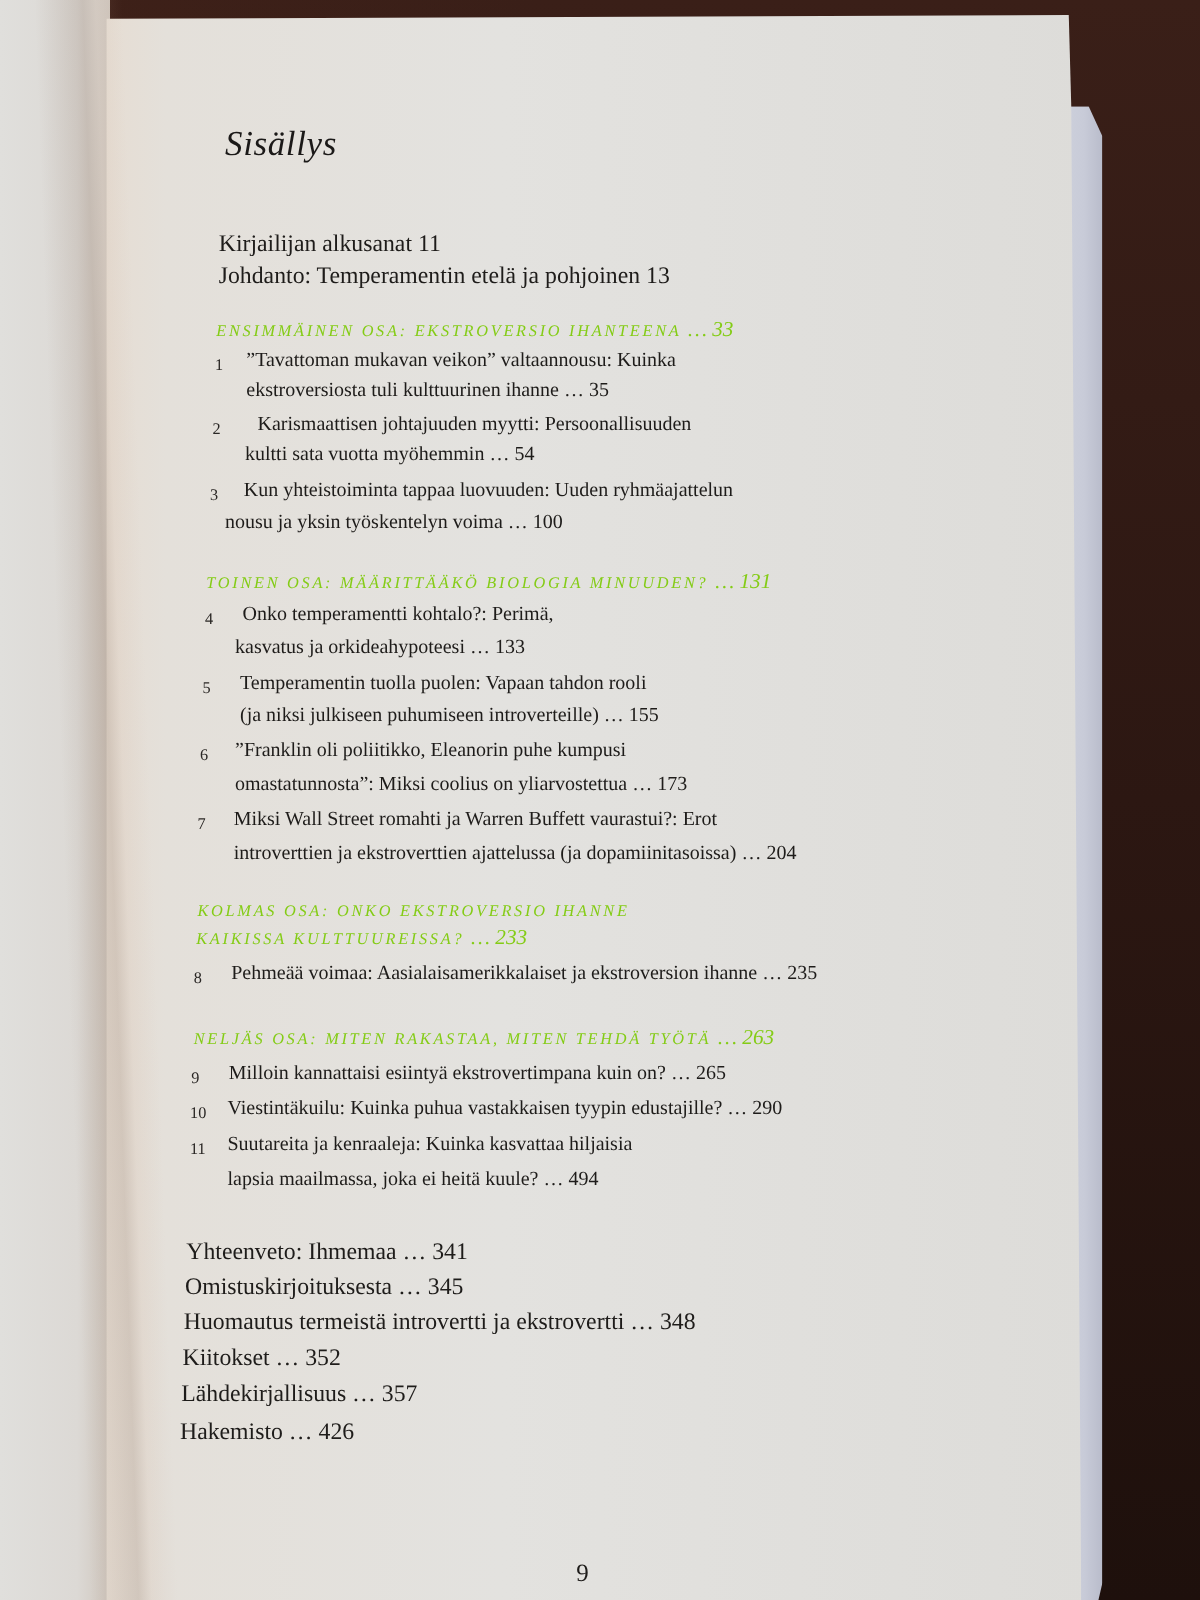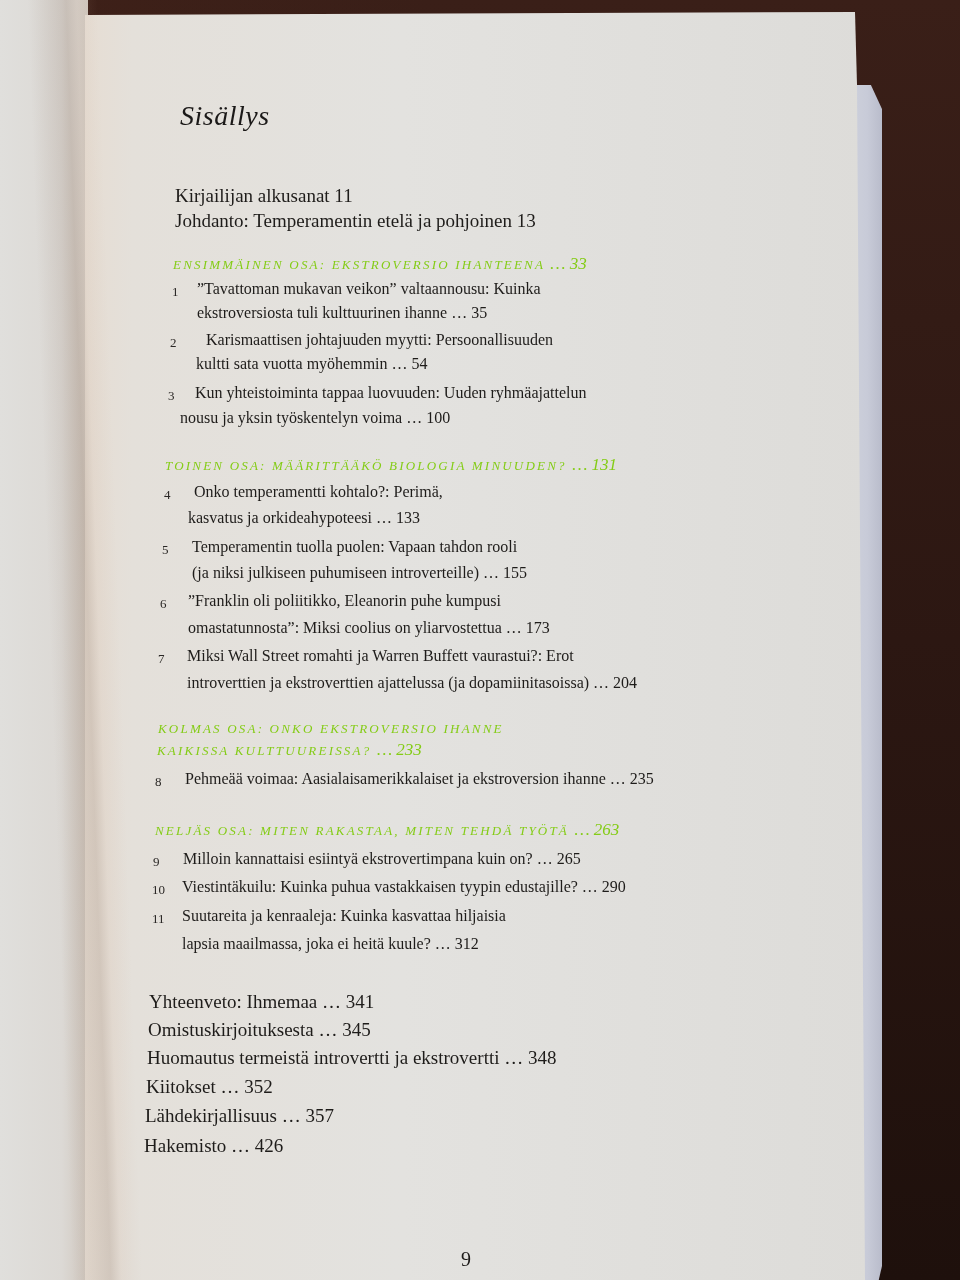--- a/index.html
+++ b/index.html
@@ -194,21 +194,21 @@
   </div>
 
   <div class="chapter" style="left:152px; top:874px;">
     <span class="num">10</span>
     <span class="text" style="left:30px; top:0;">Viestintäkuilu: Kuinka puhua vastakkaisen tyypin edustajille? … 290</span>
   </div>
 
   <div class="chapter" style="left:152px; top:903px;">
     <span class="num">11</span>
     <span class="text" style="left:30px; top:0;">Suutareita ja kenraaleja: Kuinka kasvattaa hiljaisia</span>
-    <span class="text" style="left:30px; top:28px;">lapsia maailmassa, joka ei heitä kuule? … 312</span>
+    <span class="text" style="left:30px; top:28px;">lapsia maailmassa, joka ei heitä kuule? … 494</span>
   </div>
 
   <div class="line" style="left:149px; top:992px;text-align:right;">Yhteenveto: Ihmemaa … 341</div>
   <div class="line" style="left:148px; top:1020px;">Omistuskirjoituksesta … 345</div>
   <div class="line" style="left:147px; top:1048px;">Huomautus termeistä introvertti ja ekstrovertti … 348</div>
   <div class="line" style="left:146px; top:1077px;">Kiitokset … 352</div>
   <div class="line" style="left:145px; top:1106px;text-align:center;">Lähdekirjallisuus … 357</div>
   <div class="line" style="left:144px; top:1136px;">Hakemisto … 426</div>
 
   <div class="folio">9</div>

